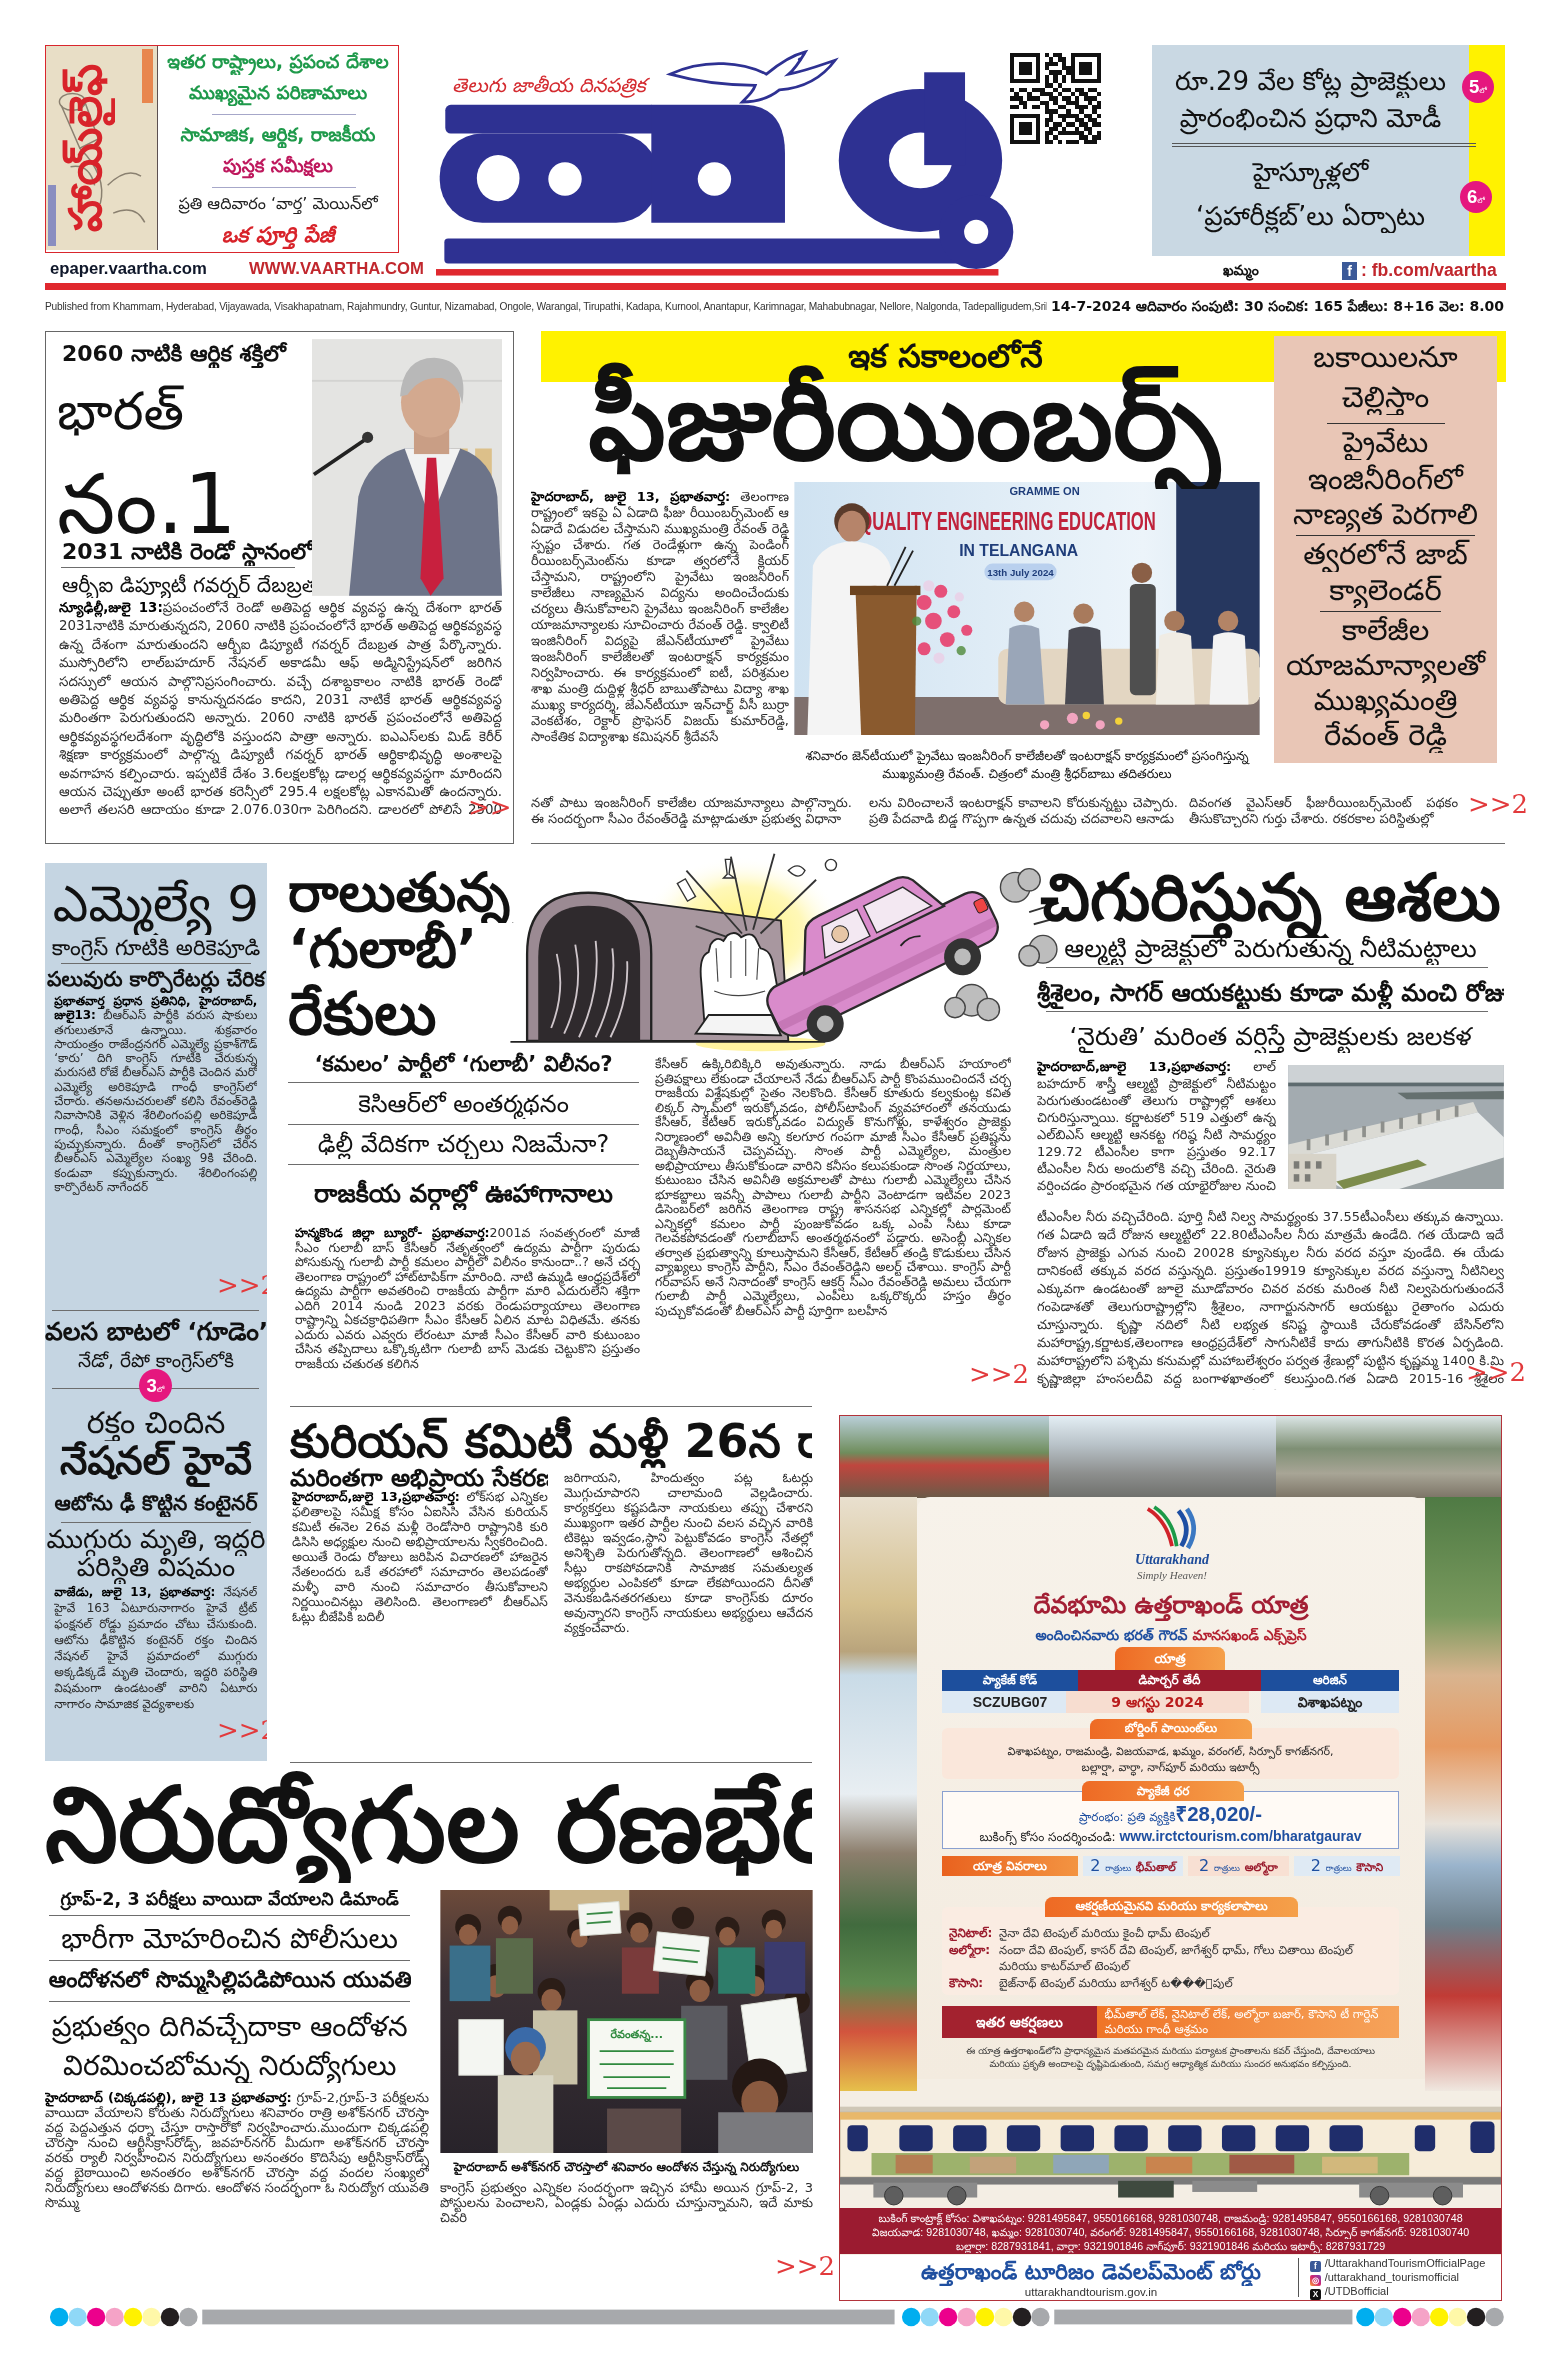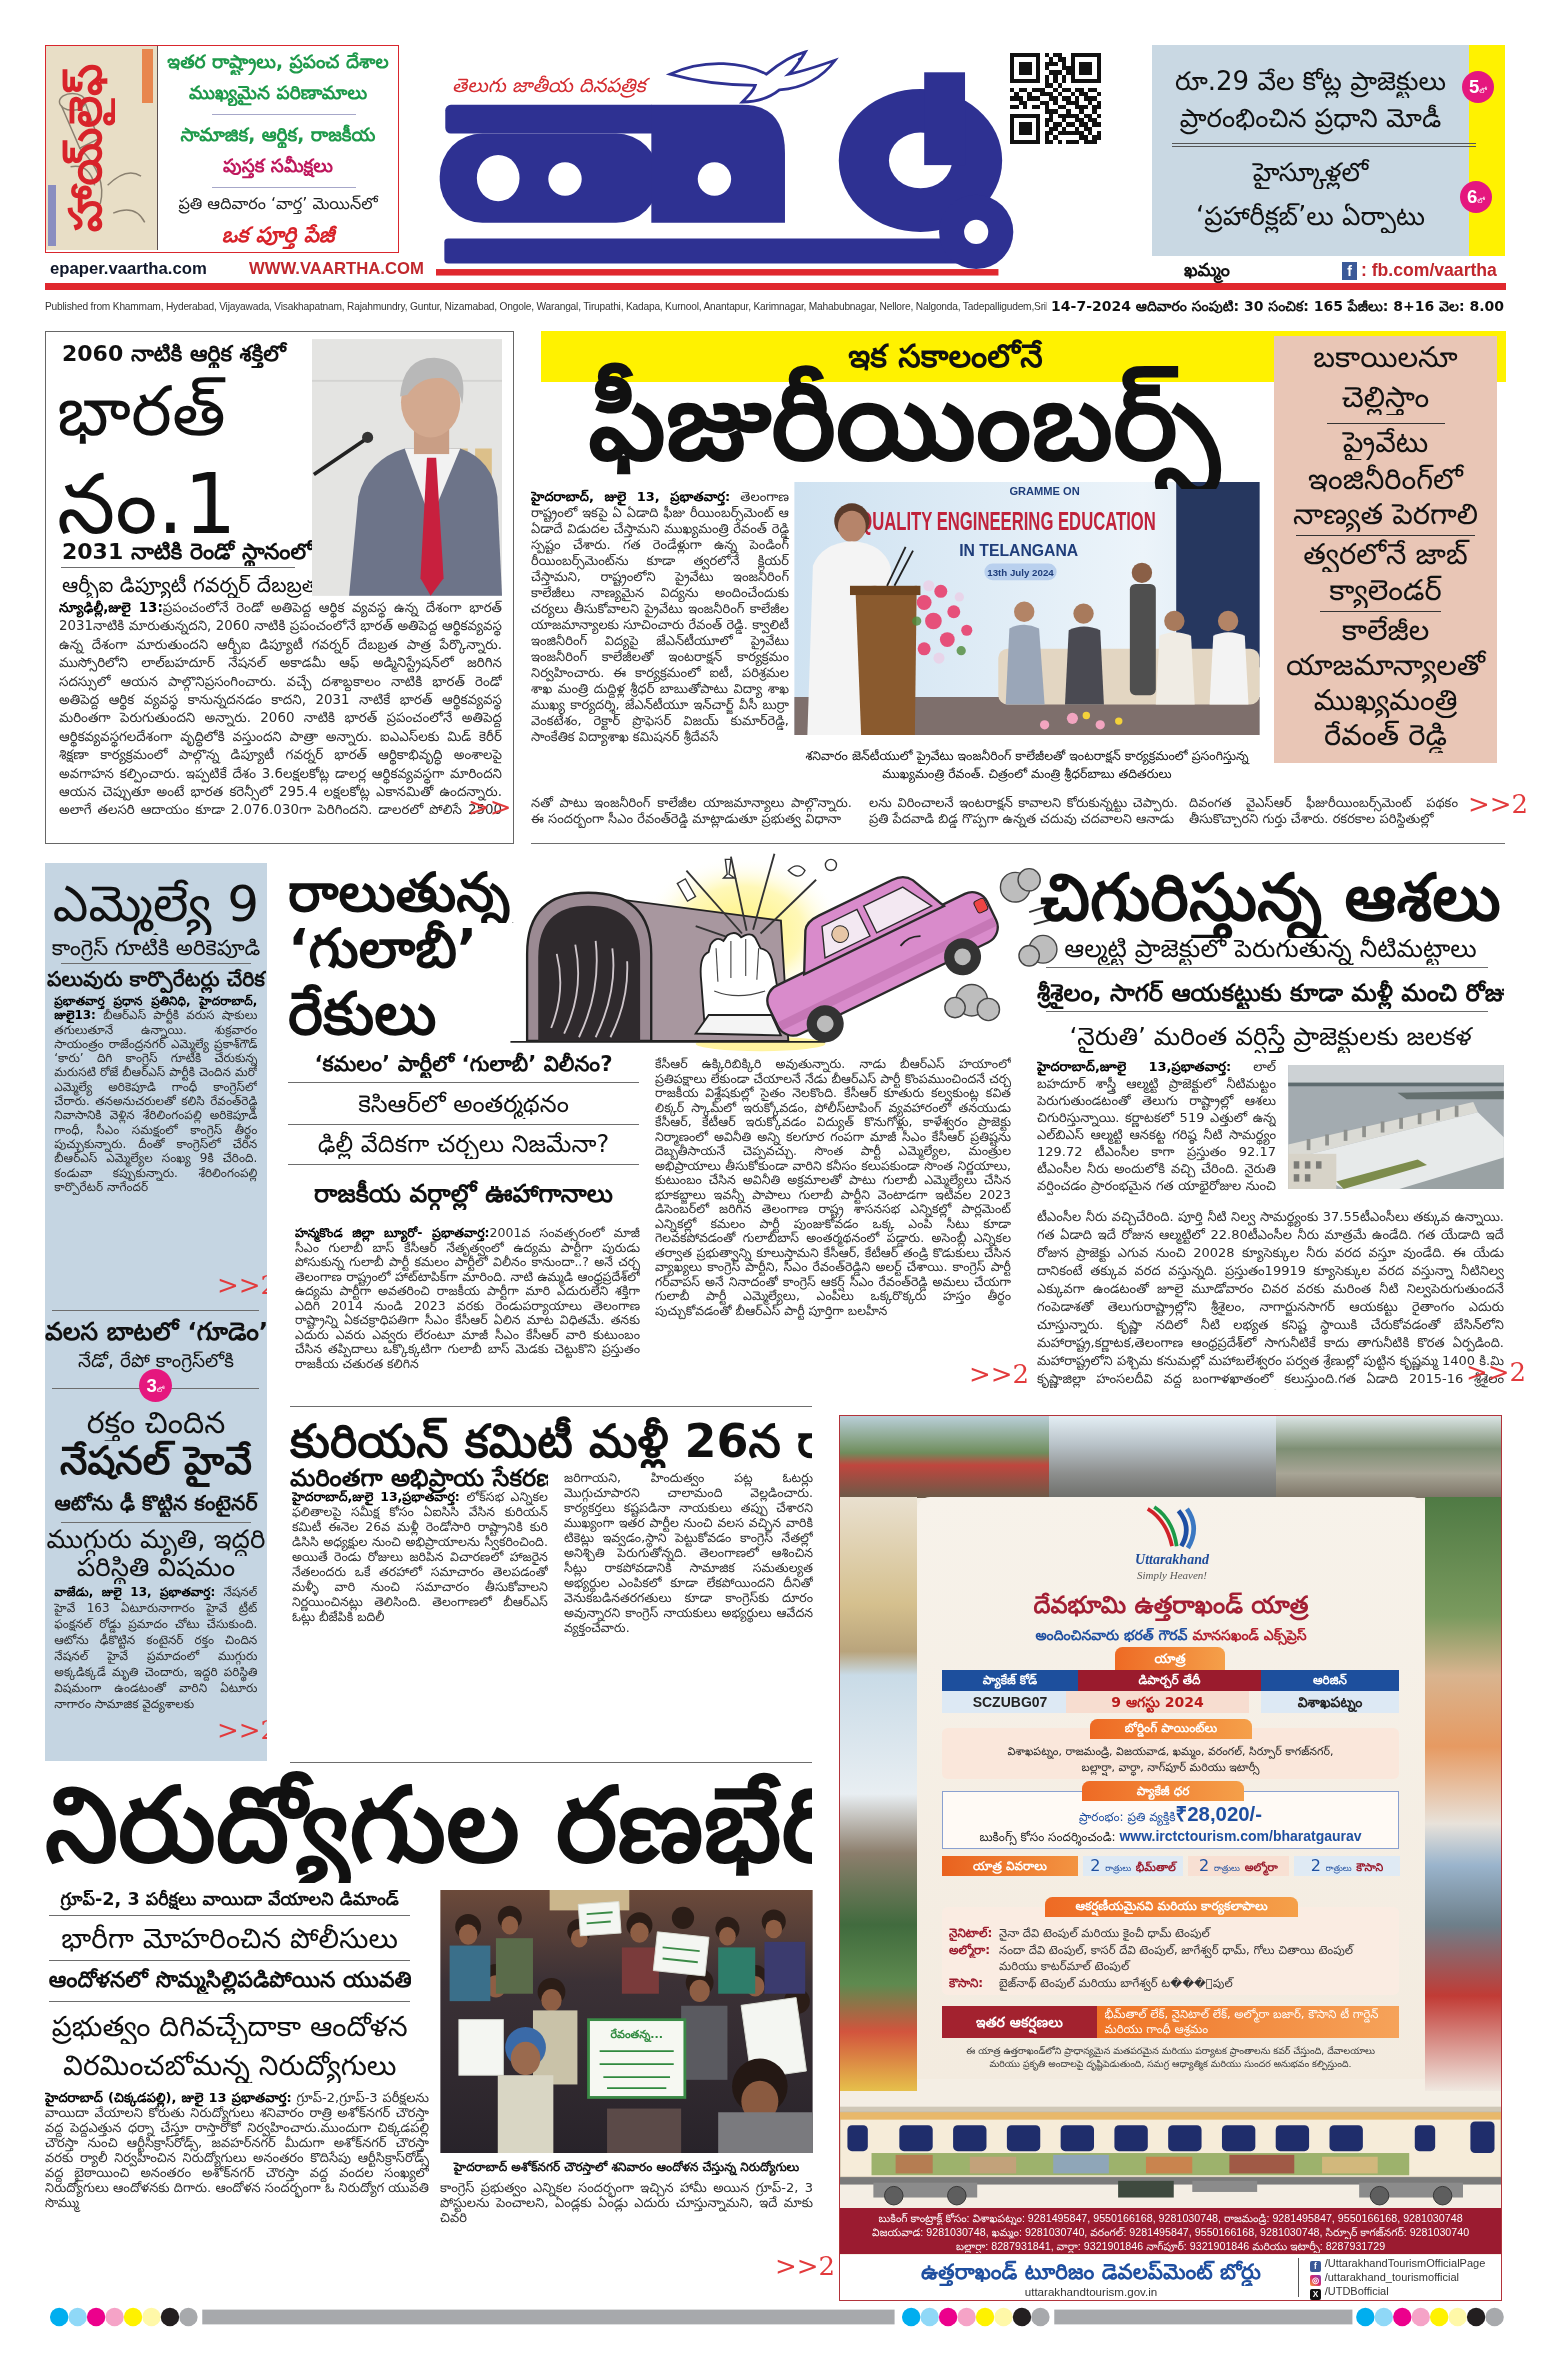--- a/index.html
+++ b/index.html
@@ -112,31 +112,31 @@
     </div>
     <div class="a" style="left:19.5px;top:98px;width:304px;height:3.7px;border-top:0.9px solid #555;border-bottom:0.9px solid #555"></div>
     <div class="a" style="left:0;top:104px;width:317px;height:104px">
       <div class="a c" style="left:0;top:6.5px;width:317px;height:33px;line-height:33px;font-size:26px">హైస్కూళ్లలో</div>
       <div class="a c" style="left:0;top:51px;width:317px;height:33px;line-height:33px;font-size:26px">‘ప్రహారీక్లబ్’లు ఏర్పాటు</div>
     </div>
     <div class="badge" style="left:310px;top:26px"><span>5</span><small>లో</small></div>
     <div class="badge" style="left:308px;top:136px"><span>6</span><small>లో</small></div>
   </div>
 
-  <div class="a b" style="left:1184px;top:260px;height:20.4px;line-height:20.4px;font-size:18px;white-space:nowrap">ఖమ్మం</div>
+  <div class="a b" style="left:1223px;top:260px;height:20.4px;line-height:20.4px;font-size:14px;white-space:nowrap">ఖమ్మం</div>
   <div class="a lnk" style="left:1342px;top:262px;width:15px;height:17.6px;background:#3b5998;color:#fff;font-family:'Liberation Sans',sans-serif;font-weight:bold;font-size:14px;text-align:center;line-height:19.5px">f</div>
   <a class="a b lnk" style="left:1361px;top:259px;height:22px;line-height:22px;font-size:17.6px;color:#c1272d;font-family:'Liberation Sans',sans-serif;white-space:nowrap;text-decoration:none">: fb.com/vaartha</a>
 
   <div class="a" style="left:45px;top:283px;width:1461px;height:6.5px;background:#e0282e"></div>
   <div class="a" style="left:45px;top:299px;width:1002px;height:15px;line-height:15px;font-size:10.2px;color:#333;font-family:'Liberation Sans',sans-serif;white-space:nowrap;overflow:hidden;letter-spacing:-0.2px">Published from Khammam, Hyderabad, Vijayawada, Visakhapatnam, Rajahmundry, Guntur, Nizamabad, Ongole, Warangal, Tirupathi, Kadapa, Kurnool, Anantapur,  Karimnagar, Mahabubnagar, Nellore, Nalgonda, Tadepalligudem,Srikakulam</div>
   <div class="a b" style="left:1048px;top:296px;width:456px;height:20.4px;line-height:20.4px;font-size:14px;text-align:right;white-space:nowrap;overflow:hidden">14-7-2024 ఆదివారం సంపుటి: 30 సంచిక: 165  పేజీలు: 8+16  వెల: 8.00</div>
 
   <div class="a" style="left:45px;top:331px;width:469px;height:513px;border:0.9px solid #666;overflow:hidden">
     <div class="a b" style="left:16px;top:8.3px;width:250px;height:28px;line-height:28px;font-size:22px;white-space:nowrap;overflow:hidden">2060 నాటికి ఆర్థిక శక్తిలో</div>
-    <div class="a" style="left:11px;top:35px;width:255px;height:89px;line-height:89px;font-size:69px;white-space:nowrap;overflow:hidden">భారత్</div>
+    <div class="a" style="left:11px;top:35px;width:255px;height:89px;line-height:89px;font-size:52px;white-space:nowrap;overflow:hidden">భారత్</div>
     <div class="a" style="left:11px;top:126px;width:255px;height:93px;line-height:93px;font-size:83px;white-space:nowrap;overflow:hidden">నం.1</div>
     <div class="a b" style="left:16px;top:206px;width:250px;height:28px;line-height:28px;font-size:22px;white-space:nowrap;overflow:hidden">2031 నాటికి రెండో స్థానంలోకి</div>
     <div class="rl" style="left:15px;top:235px;width:234px"></div>
     <div class="a" style="left:16px;top:240px;width:250px;height:26px;line-height:26px;font-size:20.4px;white-space:nowrap;overflow:hidden">ఆర్బీఐ డిప్యూటీ గవర్నర్ దేబబ్రత</div>
     <svg class="a" style="left:266px;top:6.5px" width="190" height="257" viewBox="0 0 205 277">
       <rect width="205" height="277" fill="#e4e4e2"></rect>
       <rect x="0" y="44" width="205" height="2" fill="#d3d3d1"></rect>
       <rect x="150" y="118" width="18" height="32" fill="#d9b46c" opacity=".75"></rect>
         <rect x="176" y="118" width="18" height="32" fill="#d9b46c" opacity=".75"></rect>
       <path d="M40 277 L50 170 Q60 130 100 118 L160 118 Q195 130 200 170 L205 277Z" fill="#6d7489"></path>

